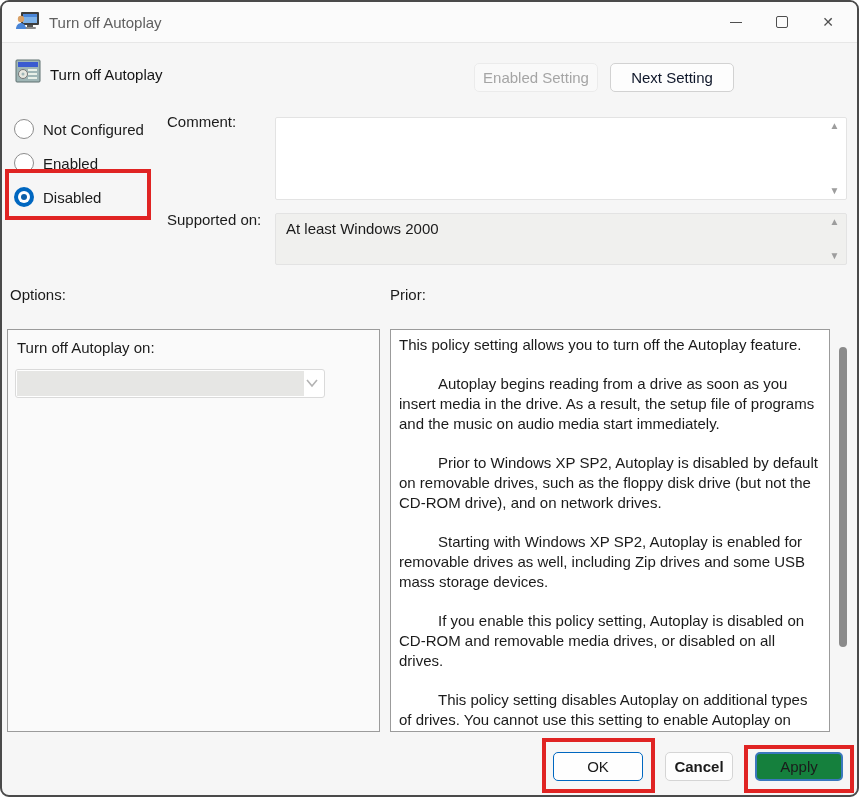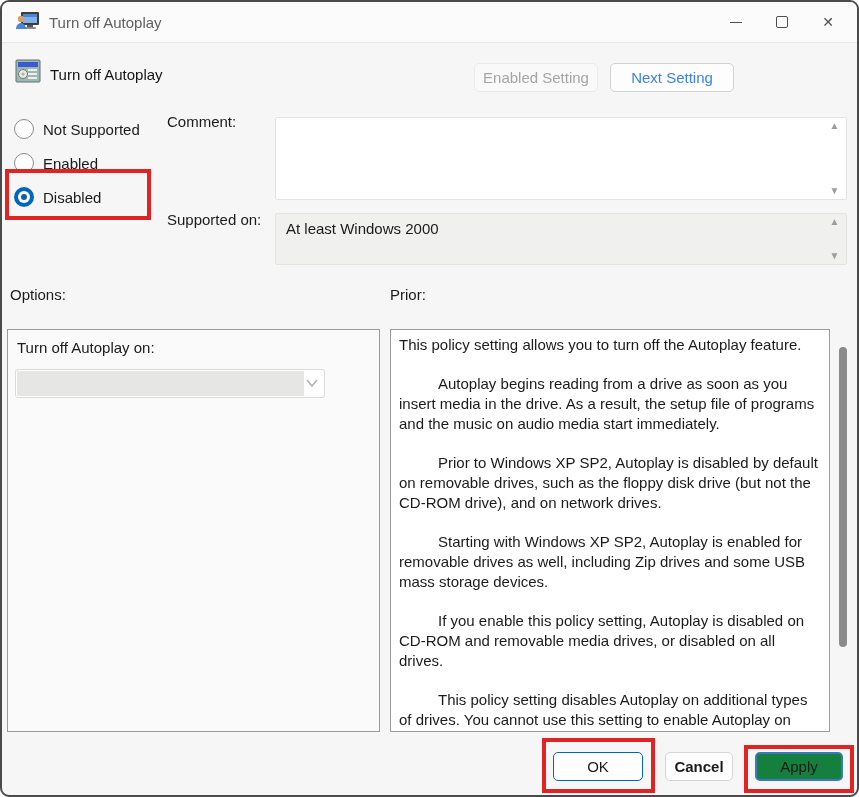--- a/index.html
+++ b/index.html
@@ -40,21 +40,21 @@
   
   .policy-icon { position: absolute; left: 13px; top: 56px; width: 26px; height: 26px; }
   .setting-title { position: absolute; left: 48px; top: 64px; font-size: 15px; color: #141414; }
   .nav-btn {
     position: absolute; top: 61px; height: 29px; width: 124px;
     border-radius: 5px; font-size: 15px;
     display: flex; align-items: center; justify-content: center;
     font-family: inherit;
   }
   .btn-prev { left: 472px; background: #f9f9f9; border: 1px solid #ebebeb; color: #a5a5a5; }
-  .btn-next { left: 608px; background: #fdfdfd; border: 1px solid #d2d2d2; color: #3b82f6; }
+  .btn-next { left: 608px; background: #fdfdfd; border: 1px solid #d2d2d2; color: #0f172a; }
   
   .radio-row { position: absolute; left: 12px; display: flex; align-items: center; height: 22px; }
   .radio-row .dot {
     width: 20px; height: 20px; border-radius: 50%;
     border: 1px solid #8c8c8c; background: #ffffff;
     margin-right: 9px; flex: 0 0 auto; position: relative;
   }
   .radio-row.selected .dot { border: none; background: #0067c0; }
   .radio-row.selected .dot::before {
     content: ""; position: absolute; left: 4px; top: 4px;
@@ -157,21 +157,21 @@
     <rect x="13" y="19" width="9" height="2" fill="#e8f0e8"></rect>
     <circle cx="8" cy="16" r="4.5" fill="#e8e8e0" stroke="#777"></circle>
     <circle cx="8" cy="16" r="1.5" fill="#9fb6b6"></circle>
   </svg>
   <span class="setting-title">Turn off Autoplay</span>
   <button class="nav-btn btn-prev">Enabled Setting</button>
   <button class="nav-btn btn-next">Next Setting</button>
 
   <div class="radio-row" style="top:116px;">
     <span class="dot"></span>
-    <span>Not Supported</span>
+    <span>Not Configured</span>
   </div>
   <div class="radio-row" style="top:150px;">
     <span class="dot"></span>
     <span>Enabled</span>
   </div>
   <div class="radio-row selected" style="top:184px;">
     <span class="dot"></span>
     <span>Disabled</span>
   </div>
 

